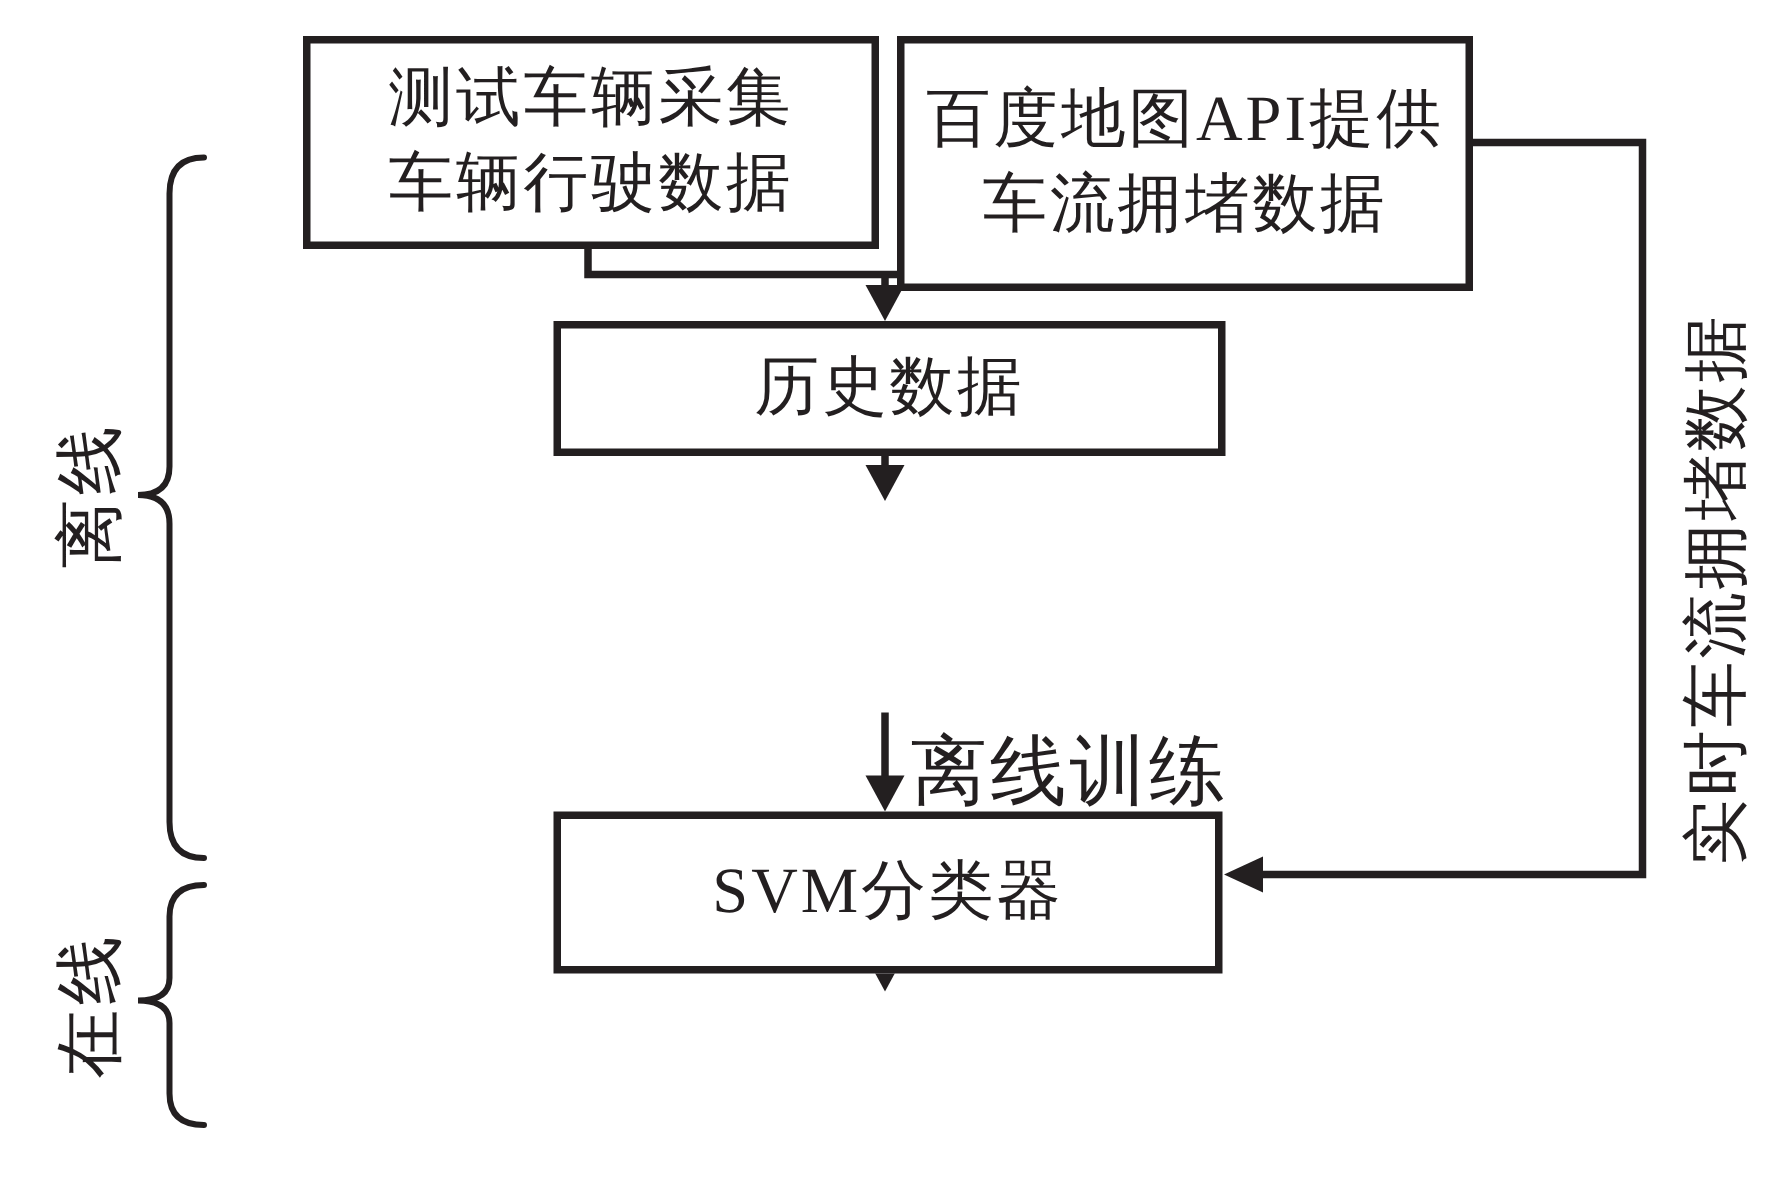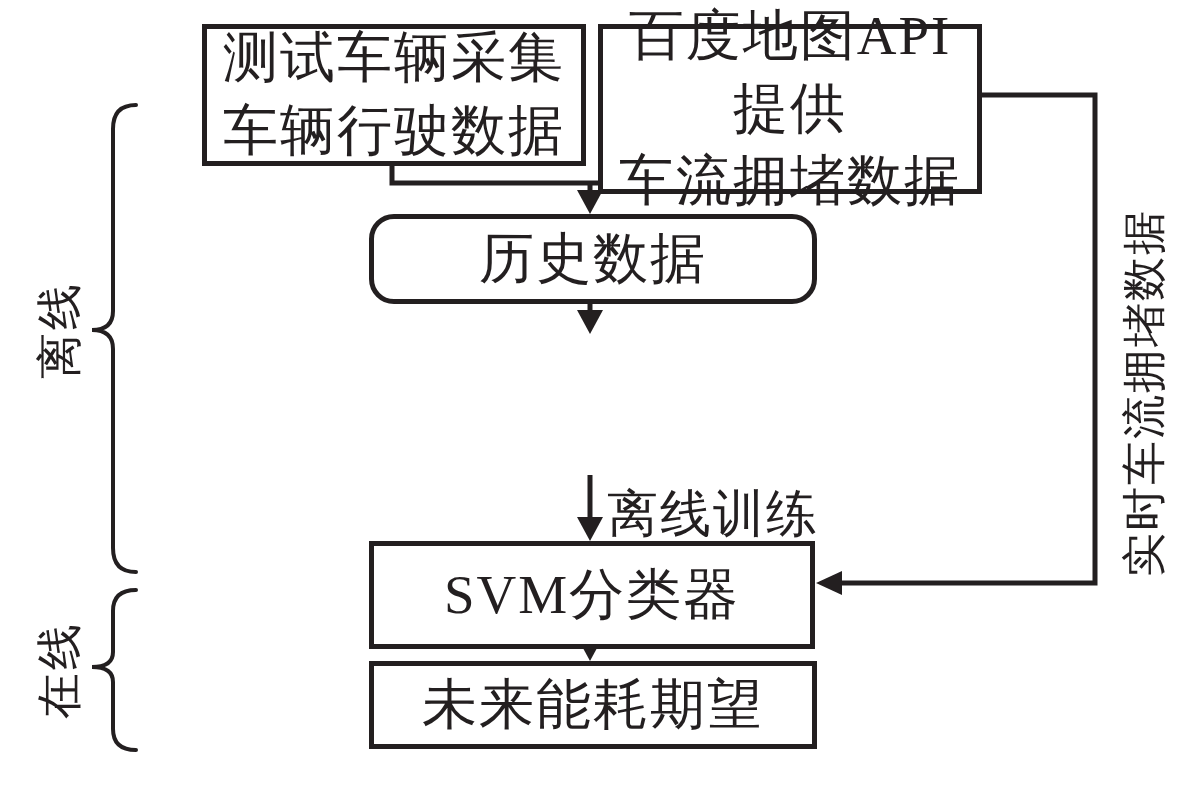--- a/index.html
+++ b/index.html
@@ -18,21 +18,21 @@
   .box{
     position:absolute;
     box-sizing:border-box;
     border:5px solid var(--ink);
     display:flex; align-items:center; justify-content:center;
     text-align:center;
     background:var(--bg);
   }
   .box-label{
     white-space:pre-line;
-    font-size:55px;
+    font-size:43px;
     line-height:1.32;
     letter-spacing:2px;
   }
   .box-label .line{ display:block; }
   .box-label i{ font-style:italic; letter-spacing:0; }
   .float-label{
     position:absolute;
     font-size:51px;
     letter-spacing:2px;
     white-space:nowrap;
@@ -79,32 +79,29 @@
   <div class="box" style="left:202px; top:24px; width:384px; height:142px;">
     <span class="box-label">测试车辆采集
 车辆行驶数据</span>
   </div>
 
   <div class="box" style="left:598px; top:24px; width:384px; height:170px;">
     <span class="box-label">百度地图API提供
 车流拥堵数据</span>
   </div>
 
-  <div class="box" style="left:369px; top:214px; width:448px; height:90px;border-radius:25px;">
+  <div class="box" style="left:369px; top:214px; width:448px; height:90px;">
     <span class="box-label">历史数据</span>
   </div>
 
 
   <div class="box" style="left:369px; top:541px; width:446px; height:108px;">
     <span class="box-label">SVM分类器</span>
   </div>
 
-  <div class="box" style="left:369px; top:661px; width:448px; height:88px;">
-    <span class="box-label">未来能耗期望</span>
-  </div>
 
   <span class="float-label" style="left:607px; top:480px;">离线训练</span>
 
   <span class="v-label" style="left:60px; top:330px;">离线</span>
 
   <span class="v-label" style="left:60px; top:670px;">在线</span>
 
   <span class="v-label" style="left:1144px; top:393px; font-size:44px; letter-spacing:2px;">实时车流拥堵数据</span>
 
 </div>

